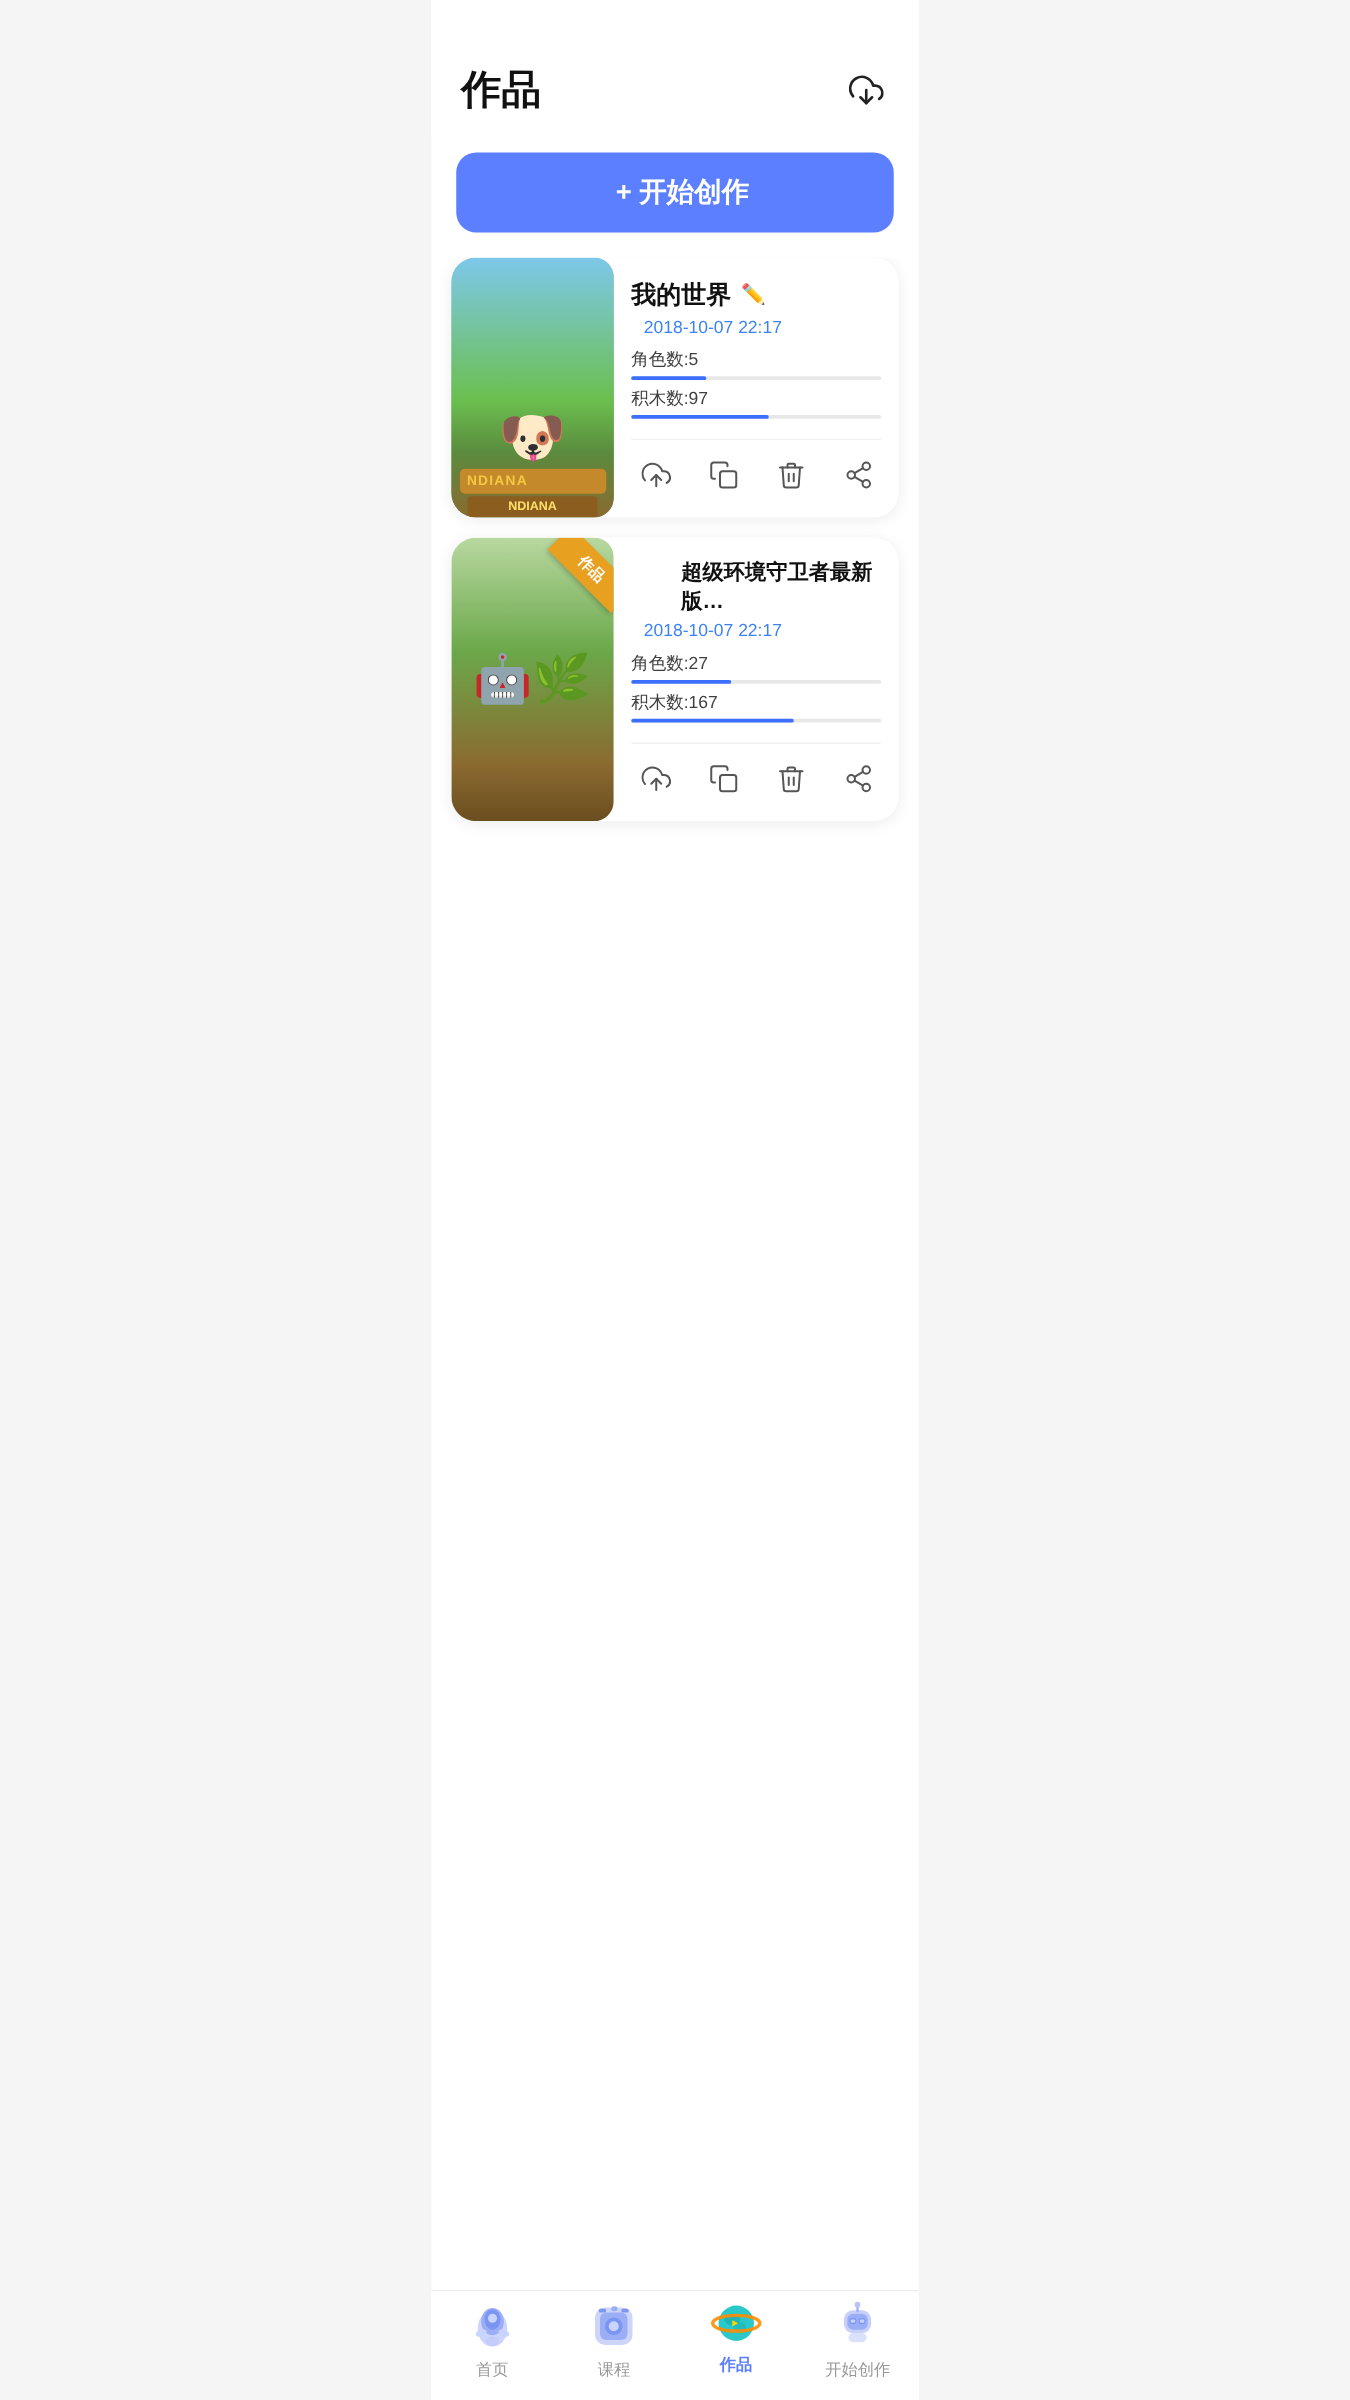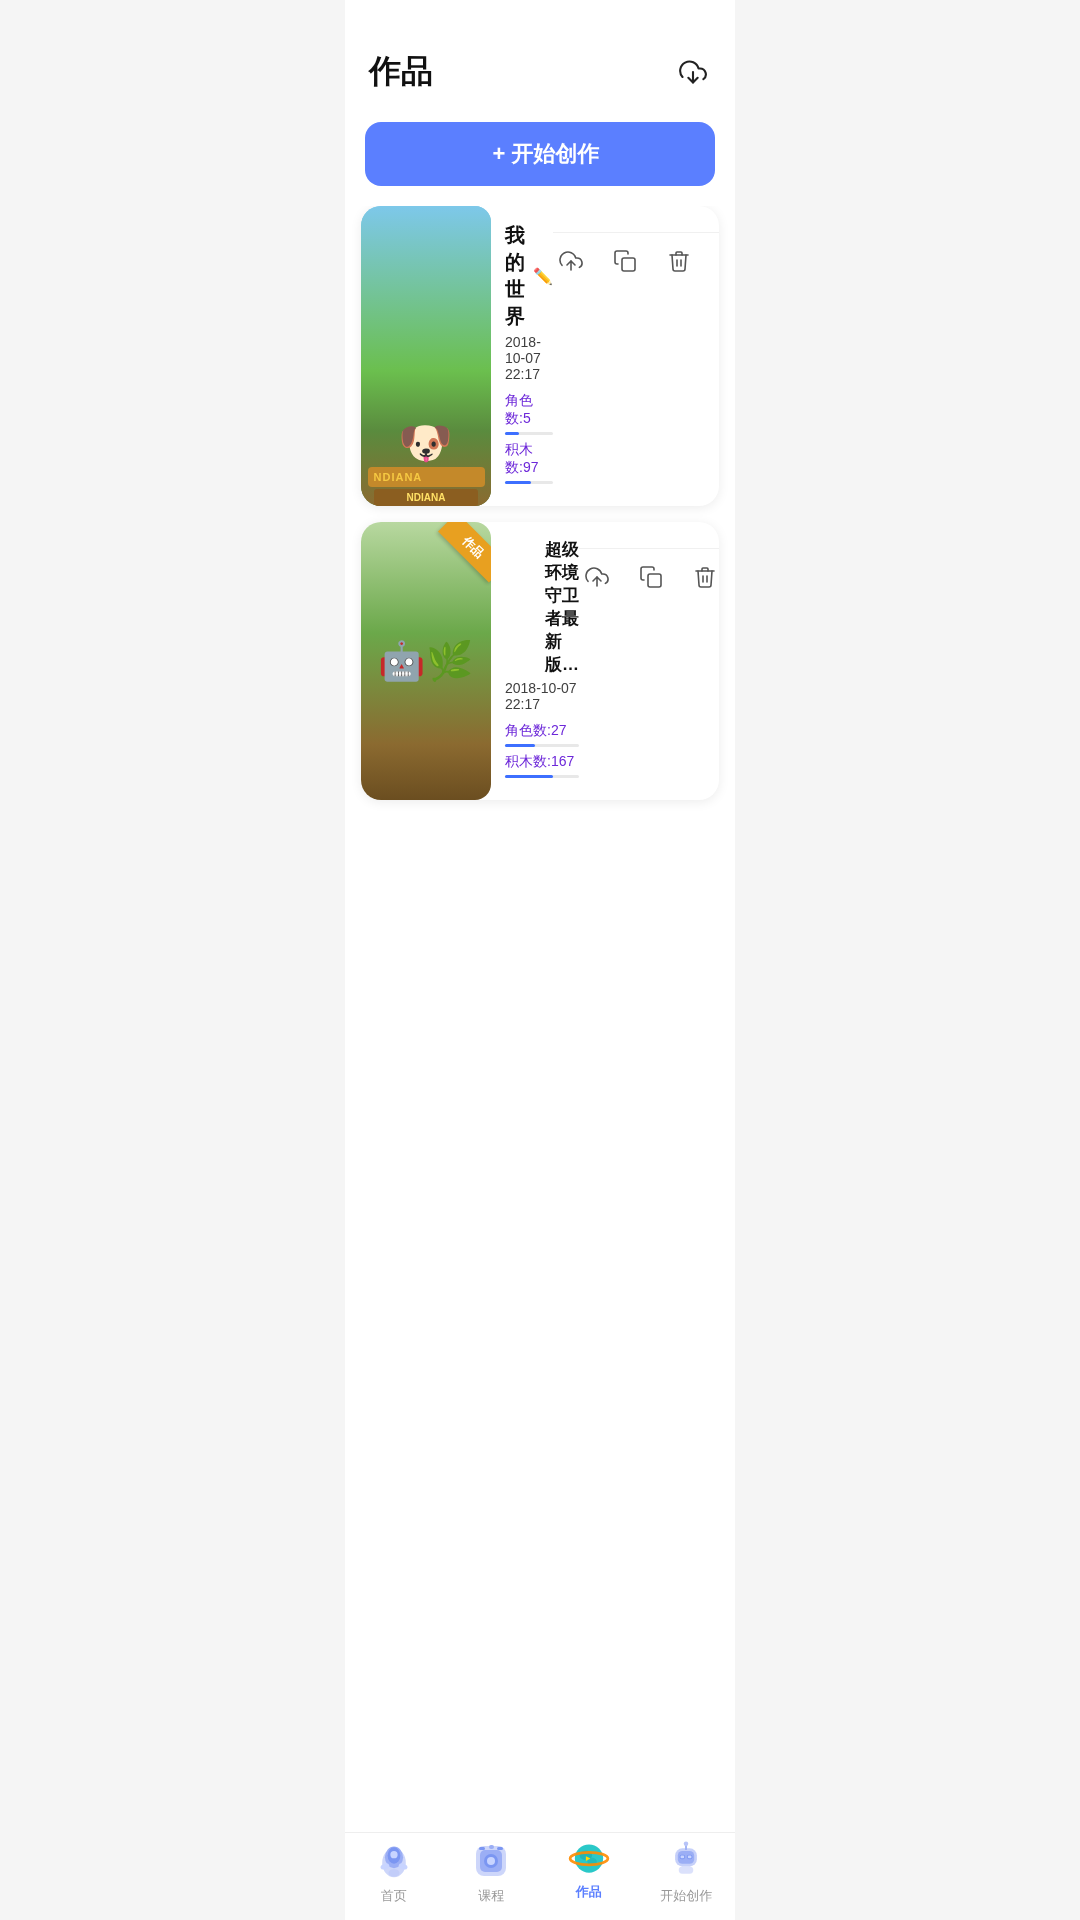--- a/index.html
+++ b/index.html
@@ -89,49 +89,50 @@
       background: linear-gradient(180deg, #87CEEB 0%, #5BA84A 60%, #4A7A33 100%);
       display: flex;
       align-items: flex-end;
       justify-content: center;
       padding-bottom: 0;
     }
     .project-info {
       flex: 1;
       padding: 16px 14px;
       display: flex;
-      flex-direction: row;
+      flex-direction: column;
       justify-content: space-between;
     }
     .project-name-row {
       display: flex;
       align-items: center;
       gap: 8px;
       margin-bottom: 4px;
     }
     .project-name {
       font-size: 20px;
       font-weight: 700;
       color: #111;
     }
     .edit-icon {
       color: #aaa;
       font-size: 16px;
     }
     .project-date {
       font-size: 14px;
-      color: #404040;
+      color: #3b82f6;
       margin-bottom: 10px;
+      margin-left: 10px;
     }
     .stat-row {
       margin-bottom: 6px;
     }
     .stat-label {
       font-size: 14px;
-      color: #6d28d9;
+      color: #404040;
       margin-bottom: 4px;
     }
     .stat-bar-track {
       height: 3px;
       background: #e8e8e8;
       border-radius: 2px;
       margin-bottom: 2px;
     }
     .stat-bar-fill {
       height: 3px;

